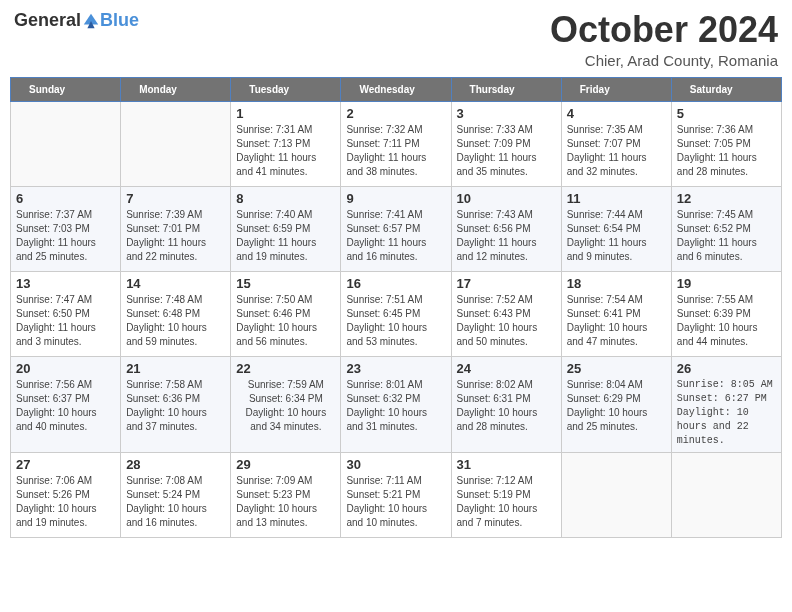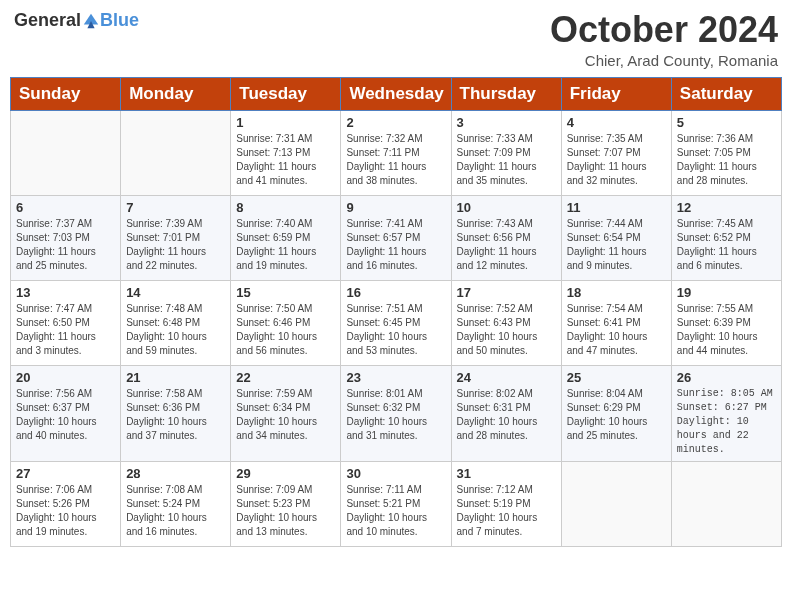--- a/index.html
+++ b/index.html
@@ -53,25 +53,25 @@
       font-size: 15px;
       color: #555;
       margin-top: 2px;
     }
     .calendar {
       width: 100%;
       border-collapse: collapse;
       table-layout: fixed;
     }
     .calendar th {
-      background-color: #c2410c;
+      background-color: #737373;
       color: #fff;
-      font-size: 17px;
-      font-weight: bold;
-      padding: 6px 8px;
+      font-size: 10px;
+      font-weight: bold;
+      padding: 6px 18px;
       text-align: left;
       border: 1px solid #5080c0;
     }
     .calendar td {
       border: 1px solid #ccc;
       vertical-align: top;
       padding: 4px 5px;
       font-size: 10.5px;
       color: #333;
       height: 85px;
@@ -258,21 +258,21 @@
 Daylight: 10 hours and 40 minutes.</div>
         </td>
         <td>
           <div class="day-number">21</div>
           <div class="day-info" style="white-space: pre-line;">Sunrise: 7:58 AM
 Sunset: 6:36 PM
 Daylight: 10 hours and 37 minutes.</div>
         </td>
         <td>
           <div class="day-number">22</div>
-          <div class="day-info" style="white-space: pre-line;">Sunrise: 7:59 AM
+          <div class="day-info" style="white-space: pre-line; text-align: center;">Sunrise: 7:59 AM
 Sunset: 6:34 PM
 Daylight: 10 hours and 34 minutes.</div>
         </td>
         <td>
           <div class="day-number">23</div>
           <div class="day-info" style="white-space: pre-line;">Sunrise: 8:01 AM
 Sunset: 6:32 PM
 Daylight: 10 hours and 31 minutes.</div>
         </td>
         <td>

